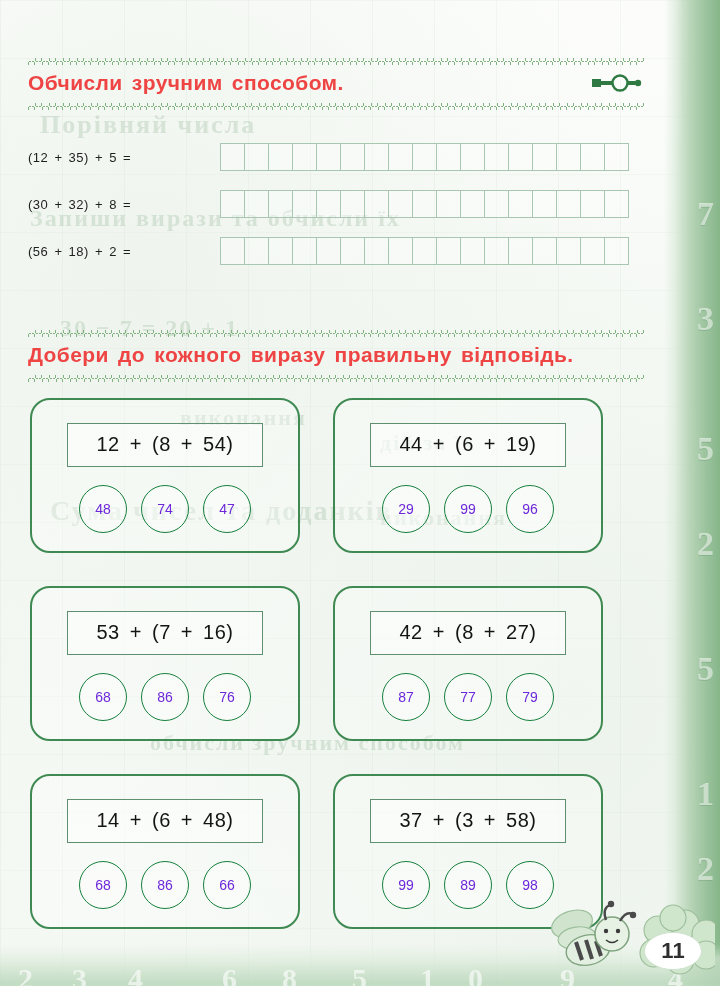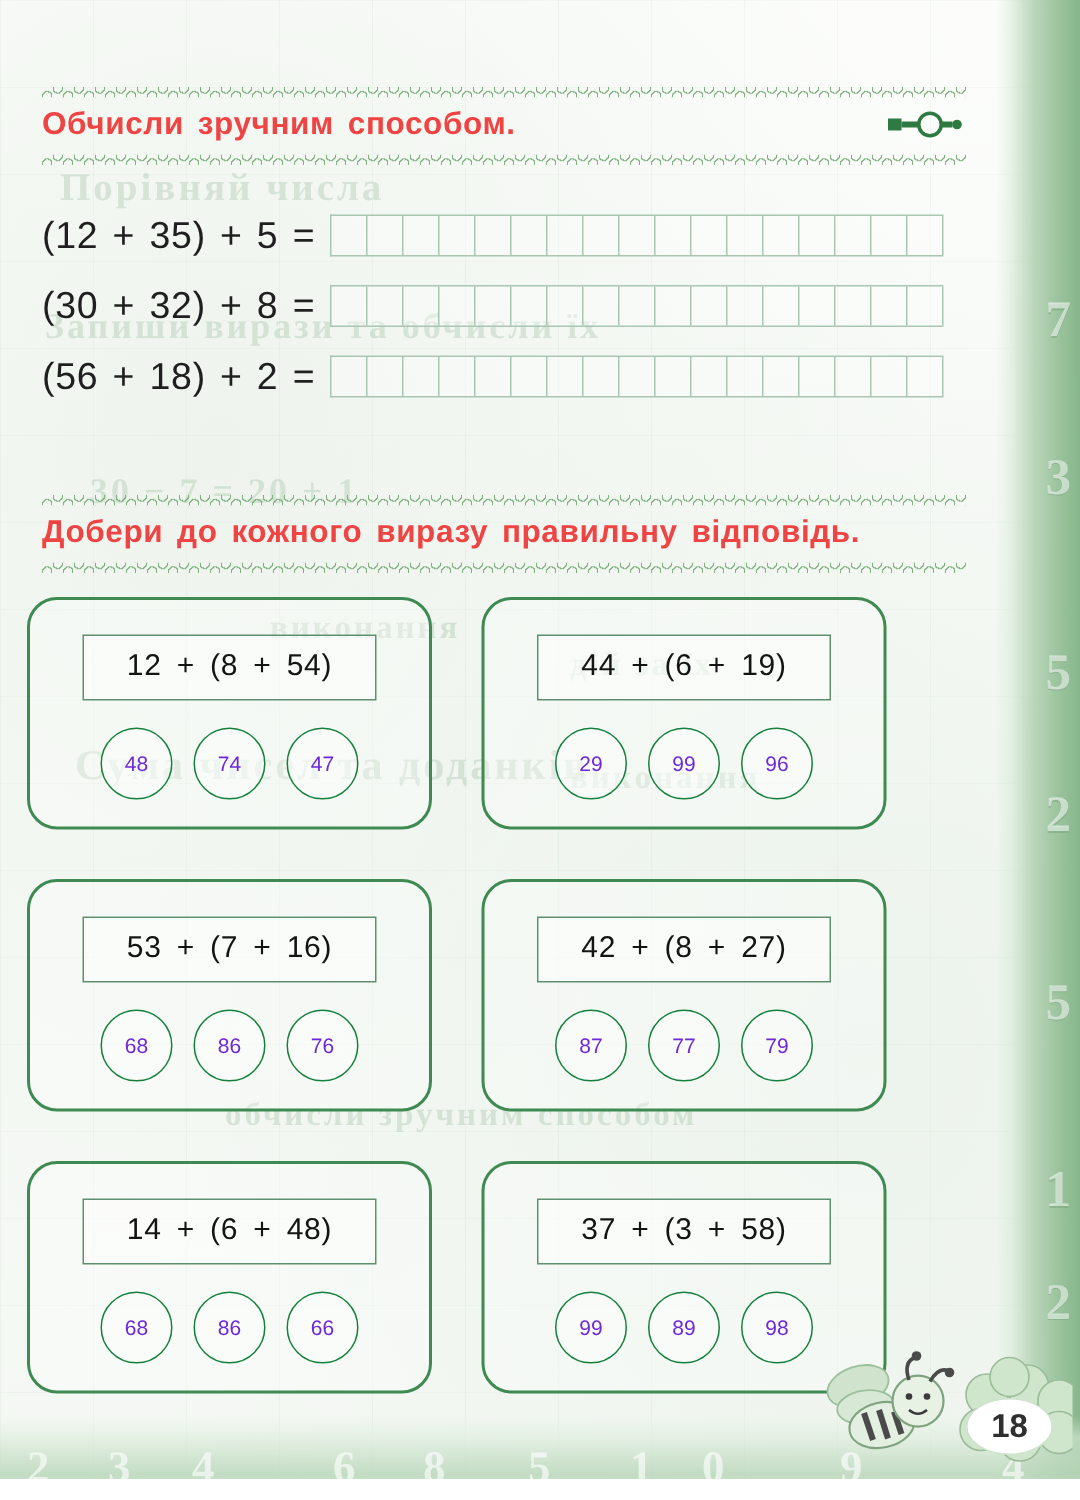--- a/index.html
+++ b/index.html
@@ -129,21 +129,21 @@
   .eq-list { position: absolute; left: 28px; top: 140px; width: 620px; }
   .eq-row {
     display: flex;
     align-items: center;
     height: 34px;
     margin-bottom: 13px;
   }
   .eq-label {
     width: 192px;
     flex: 0 0 auto;
-    font-size: 25px;
+    font-size: 13px;
     color: #1f1f1f;
     font-weight: 400;
     word-spacing: 2px;
     letter-spacing: .5px;
     font-family: "Liberation Sans", "DejaVu Sans", sans-serif;
   }
   .eq-grid {
     display: flex;
     height: 26px;
     border: 1px solid #a9c6b2;
@@ -156,21 +156,21 @@
     border-right: 1px solid #a9c6b2;
     box-sizing: border-box;
   }
 
   
   .head2 { top: 330px; }
 
   
   .cards {
     position: absolute;
-    left: 18px;
+    left: 30px;
     top: 398px;
     width: 660px;
     display: grid;
     grid-template-columns: 270px 270px;
     grid-column-gap: 44px;
     grid-row-gap: 28px;
     gap: 33px;
   }
   .card {
     box-sizing: border-box;
@@ -481,18 +481,18 @@
         <circle cx="118" cy="32" r="14"></circle>
         <circle cx="145" cy="26" r="14"></circle>
         <circle cx="166" cy="36" r="14"></circle>
         <circle cx="114" cy="55" r="14"></circle>
         <circle cx="140" cy="62" r="14"></circle>
         <circle cx="166" cy="57" r="14"></circle>
         <circle cx="133" cy="20" r="13"></circle>
       </g>
     </svg>
 
-    <div class="pagenum">18</div>
+    <div class="pagenum">11</div>
 
   </div>
 
   <div class="bottom-white"></div>
 </div>
 
 </body></html>

